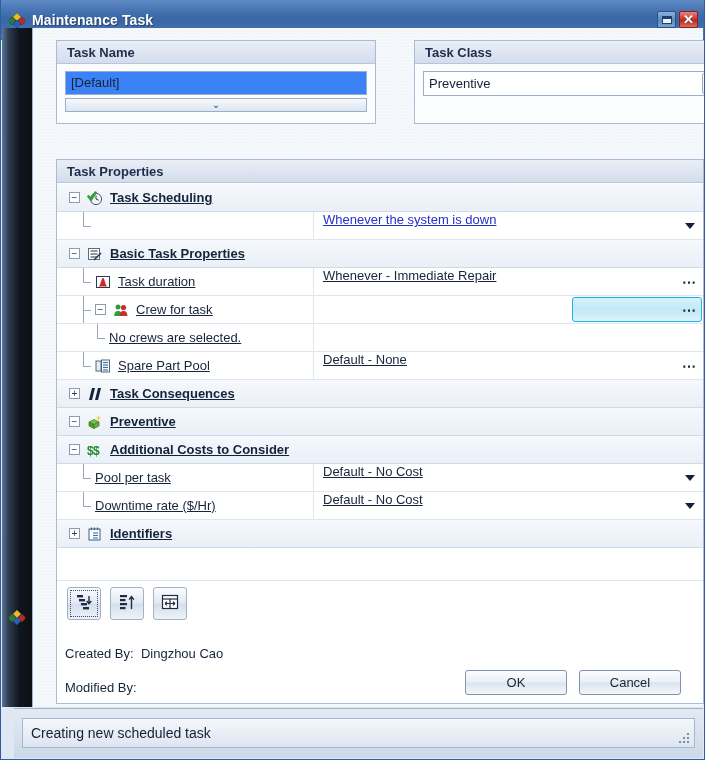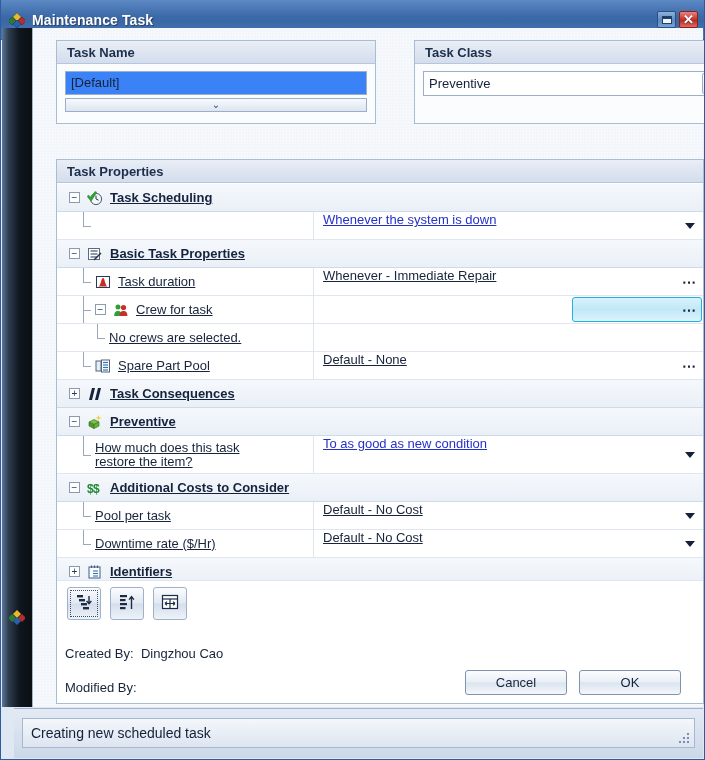--- a/index.html
+++ b/index.html
@@ -428,30 +428,20 @@
                   <polygon points="2,8 7,5.5 12,8 7,10.5" fill="#7ac24a" stroke="#3f7a22" stroke-width=".7"></polygon>
                   <polygon points="2,8 2,12 7,14.5 7,10.5" fill="#4e9a2a" stroke="#3f7a22" stroke-width=".7"></polygon>
                   <polygon points="12,8 12,12 7,14.5 7,10.5" fill="#69b03b" stroke="#3f7a22" stroke-width=".7"></polygon>
                   <path d="M11.5 1 L12.4 3.3 L14.7 3.9 L12.4 4.6 L11.5 7 L10.6 4.6 L8.3 3.9 L10.6 3.3 Z" fill="#f0d43c"></path>
                 </svg>
               </span>
               <span class="lbl cat-title">Preventive</span>
             </div>
           </div>
 
-          <div class="row tall">
-            <div class="cell-label">
-              <span class="elbow ind"></span>
-              <span class="lbl wrap" style="max-width:180px;">How much does this task restore the item?</span>
-            </div>
-            <div class="cell-value">
-              <span class="lbl blue">To as good as new condition</span>
-              <span class="dropdown-arrow"></span>
-            </div>
-          </div>
 
           <div class="row cat">
             <div class="cell-label">
               <span class="expander exp-pad">−</span>
               <span class="icon">
                 <svg width="16" height="16" viewBox="0 0 16 16">
                   <text x="0" y="13" font-family="Liberation Sans, sans-serif" font-size="12" font-weight="bold" fill="#1f8a34">$</text>
                   <text x="6" y="13" font-family="Liberation Sans, sans-serif" font-size="12" font-weight="bold" fill="#1f8a34">$</text>
                 </svg>
               </span>
@@ -541,22 +531,22 @@
           &nbsp;<span>Dingzhou Cao</span>
         </div>
         <div class="meta2">
           <span>Modified By:</span>
           &nbsp;<span></span>
         </div>
       </div>
     </div>
 
     <div class="footer-btns">
+      <div class="btn">OK</div>
       <div class="btn">Cancel</div>
-      <div class="btn">OK</div>
     </div>
 
   </div>
 
   <div class="statusbar">
     <div class="status-pane">
       <span class="status-text">Creating new scheduled task</span>
       <span class="grip">
         <i style="left:8px;top:8px;"></i>
           <i style="left:4px;top:8px;"></i>

